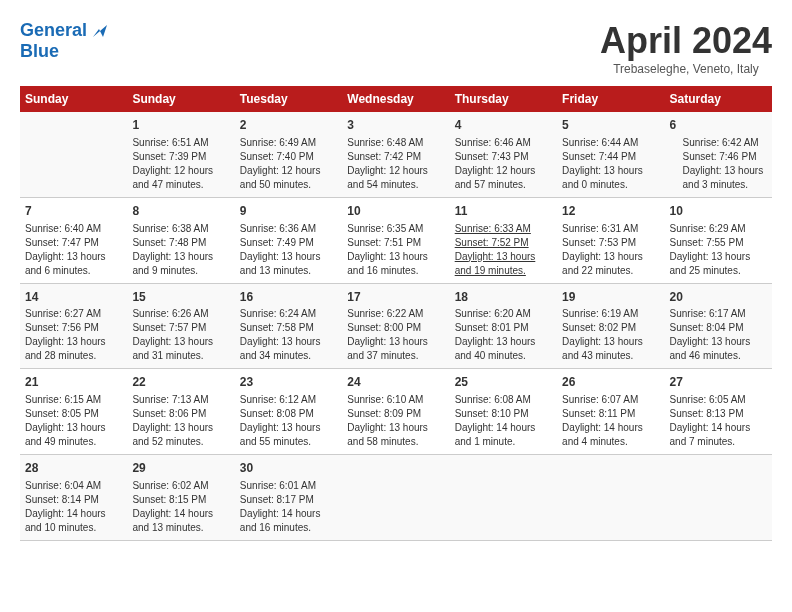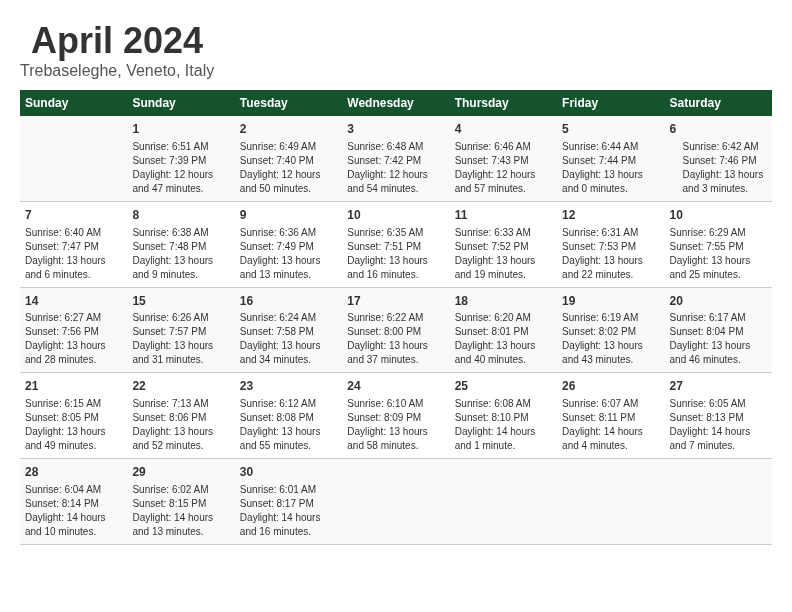--- a/index.html
+++ b/index.html
@@ -27,31 +27,31 @@
     }
     .title-block {
       text-align: center;
     }
     .title-block h1 {
       font-size: 36px;
       font-weight: bold;
       color: #333;
     }
     .title-block h2 {
-      font-size: 16px;
+      font-size: 12px;
       font-weight: normal;
       color: #555;
     }
     table {
       width: 100%;
       border-collapse: collapse;
       font-size: 11px;
     }
     thead tr {
-      background-color: #14532d;
+      background-color: #b91c1c;
       color: #fff;
     }
     thead th {
       padding: 6px 5px;
       text-align: left;
       font-size: 12px;
       font-weight: bold;
     }
     tbody tr {
       border-bottom: 1px solid #ccc;
@@ -80,20 +80,33 @@
       color: #333;
     }
     .logo-line1 { font-size: 18px; font-weight: bold; color: #333; }
     .logo-line1 span { color: #1a6bb5; }
     .logo-line2 { font-size: 18px; font-weight: bold; color: #1a6bb5; }
   </style>
 </head>
 <body>
 
 <div class="header">
+  <div class="logo">
+    <div class="logo-wrapper">
+      <div style="display:flex;align-items:center;">
+        <span class="logo-line1">
+          <span>General</span>
+        </span>
+        <svg width="22" height="22" viewBox="0 0 22 22" style="margin-left:2px;margin-top:-2px;">
+          <polygon points="4,18 18,6 14,18 10,10" fill="#1a6bb5"></polygon>
+        </svg>
+      </div>
+      <span class="logo-line2">Blue</span>
+    </div>
+  </div>
   <div class="title-block">
     <h1>April 2024</h1>
     <h2>Trebaseleghe, Veneto, Italy</h2>
   </div>
 </div>
 
 <table>
   <thead>
     <tr>
     <th>Sunday</th>
@@ -175,21 +188,21 @@
         </td>
         <td>
           <span class="day-num">10</span>
           <div class="day-info" style="white-space: pre-line;">Sunrise: 6:35 AM
 Sunset: 7:51 PM
 Daylight: 13 hours
 and 16 minutes.</div>
         </td>
         <td>
           <span class="day-num">11</span>
-          <div class="day-info" style="white-space: pre-line;">Sunrise: 6:33 AM
+          <div class="day-info" style="white-space: pre-line; text-decoration: underline;">Sunrise: 6:33 AM
 Sunset: 7:52 PM
 Daylight: 13 hours
 and 19 minutes.</div>
         </td>
         <td>
           <span class="day-num">12</span>
           <div class="day-info" style="white-space: pre-line;">Sunrise: 6:31 AM
 Sunset: 7:53 PM
 Daylight: 13 hours
 and 22 minutes.</div>

